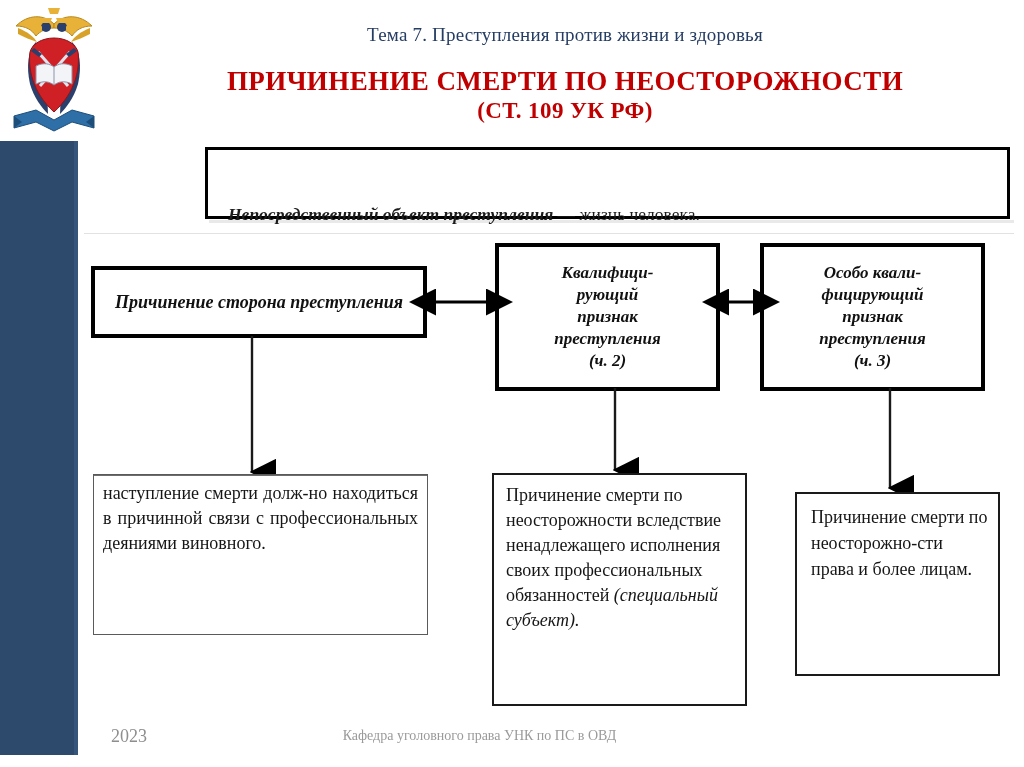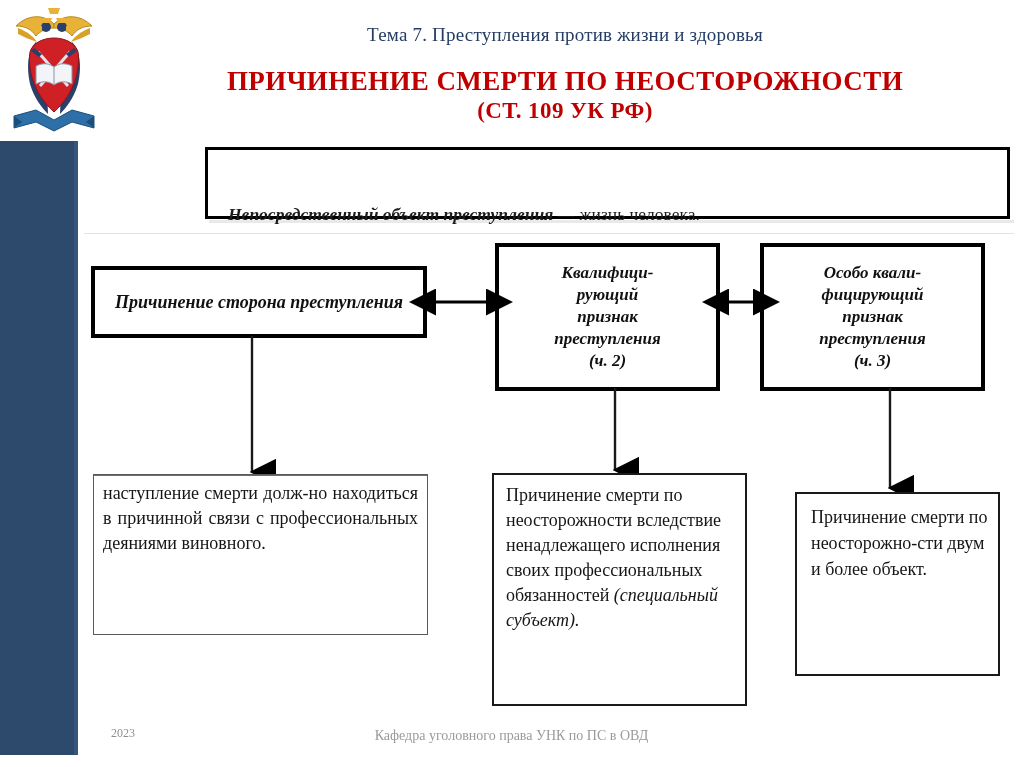--- a/index.html
+++ b/index.html
@@ -196,32 +196,31 @@
 
   
   .conn { position: absolute; }
   svg.conn { overflow: visible; }
 
   
   .year {
     position: absolute;
     left: 111px;
     top: 726px;
-    font-size: 12px;
+    font-size: 18px;
     color: #8e8e8e;
   }
   .dept {
     position: absolute;
     left: 0;
     top: 728px;
     width: 959px;
     text-align: center;
     font-size: 14px;
     color: #9a9a9a;
-    padding-left: 32px;
   }
 </style>
 </head>
 <body>
 
 <div id="slide">
 
   <div class="sidebar-band">
     <div class="edge"></div>
   </div>
@@ -335,19 +334,19 @@
     <div class="cell">наступление смерти долж-но находиться в причинной связи с профессиональных деяниями виновного.</div>
   </div>
 
   <div class="tbox" id="box-prof">
     <div class="body">
       <span>Причинение смер­ти по неосторож­ности вследствие ненадлежащего исполнения своих профессиональных обязанностей </span><i>(специальный субъект).</i>
     </div>
   </div>
 
   <div class="tbox" id="box-two">
-    <div class="body">Причинение смерти по неосторожно-сти двум и более объект.</div>
+    <div class="body">Причинение смерти по неосторожно-сти права и более лицам.</div>
   </div>
 
   <div class="year">2023</div>
   <div class="dept">Кафедра уголовного права УНК по ПС в ОВД</div>
 
 </div>
 
 </body></html>

